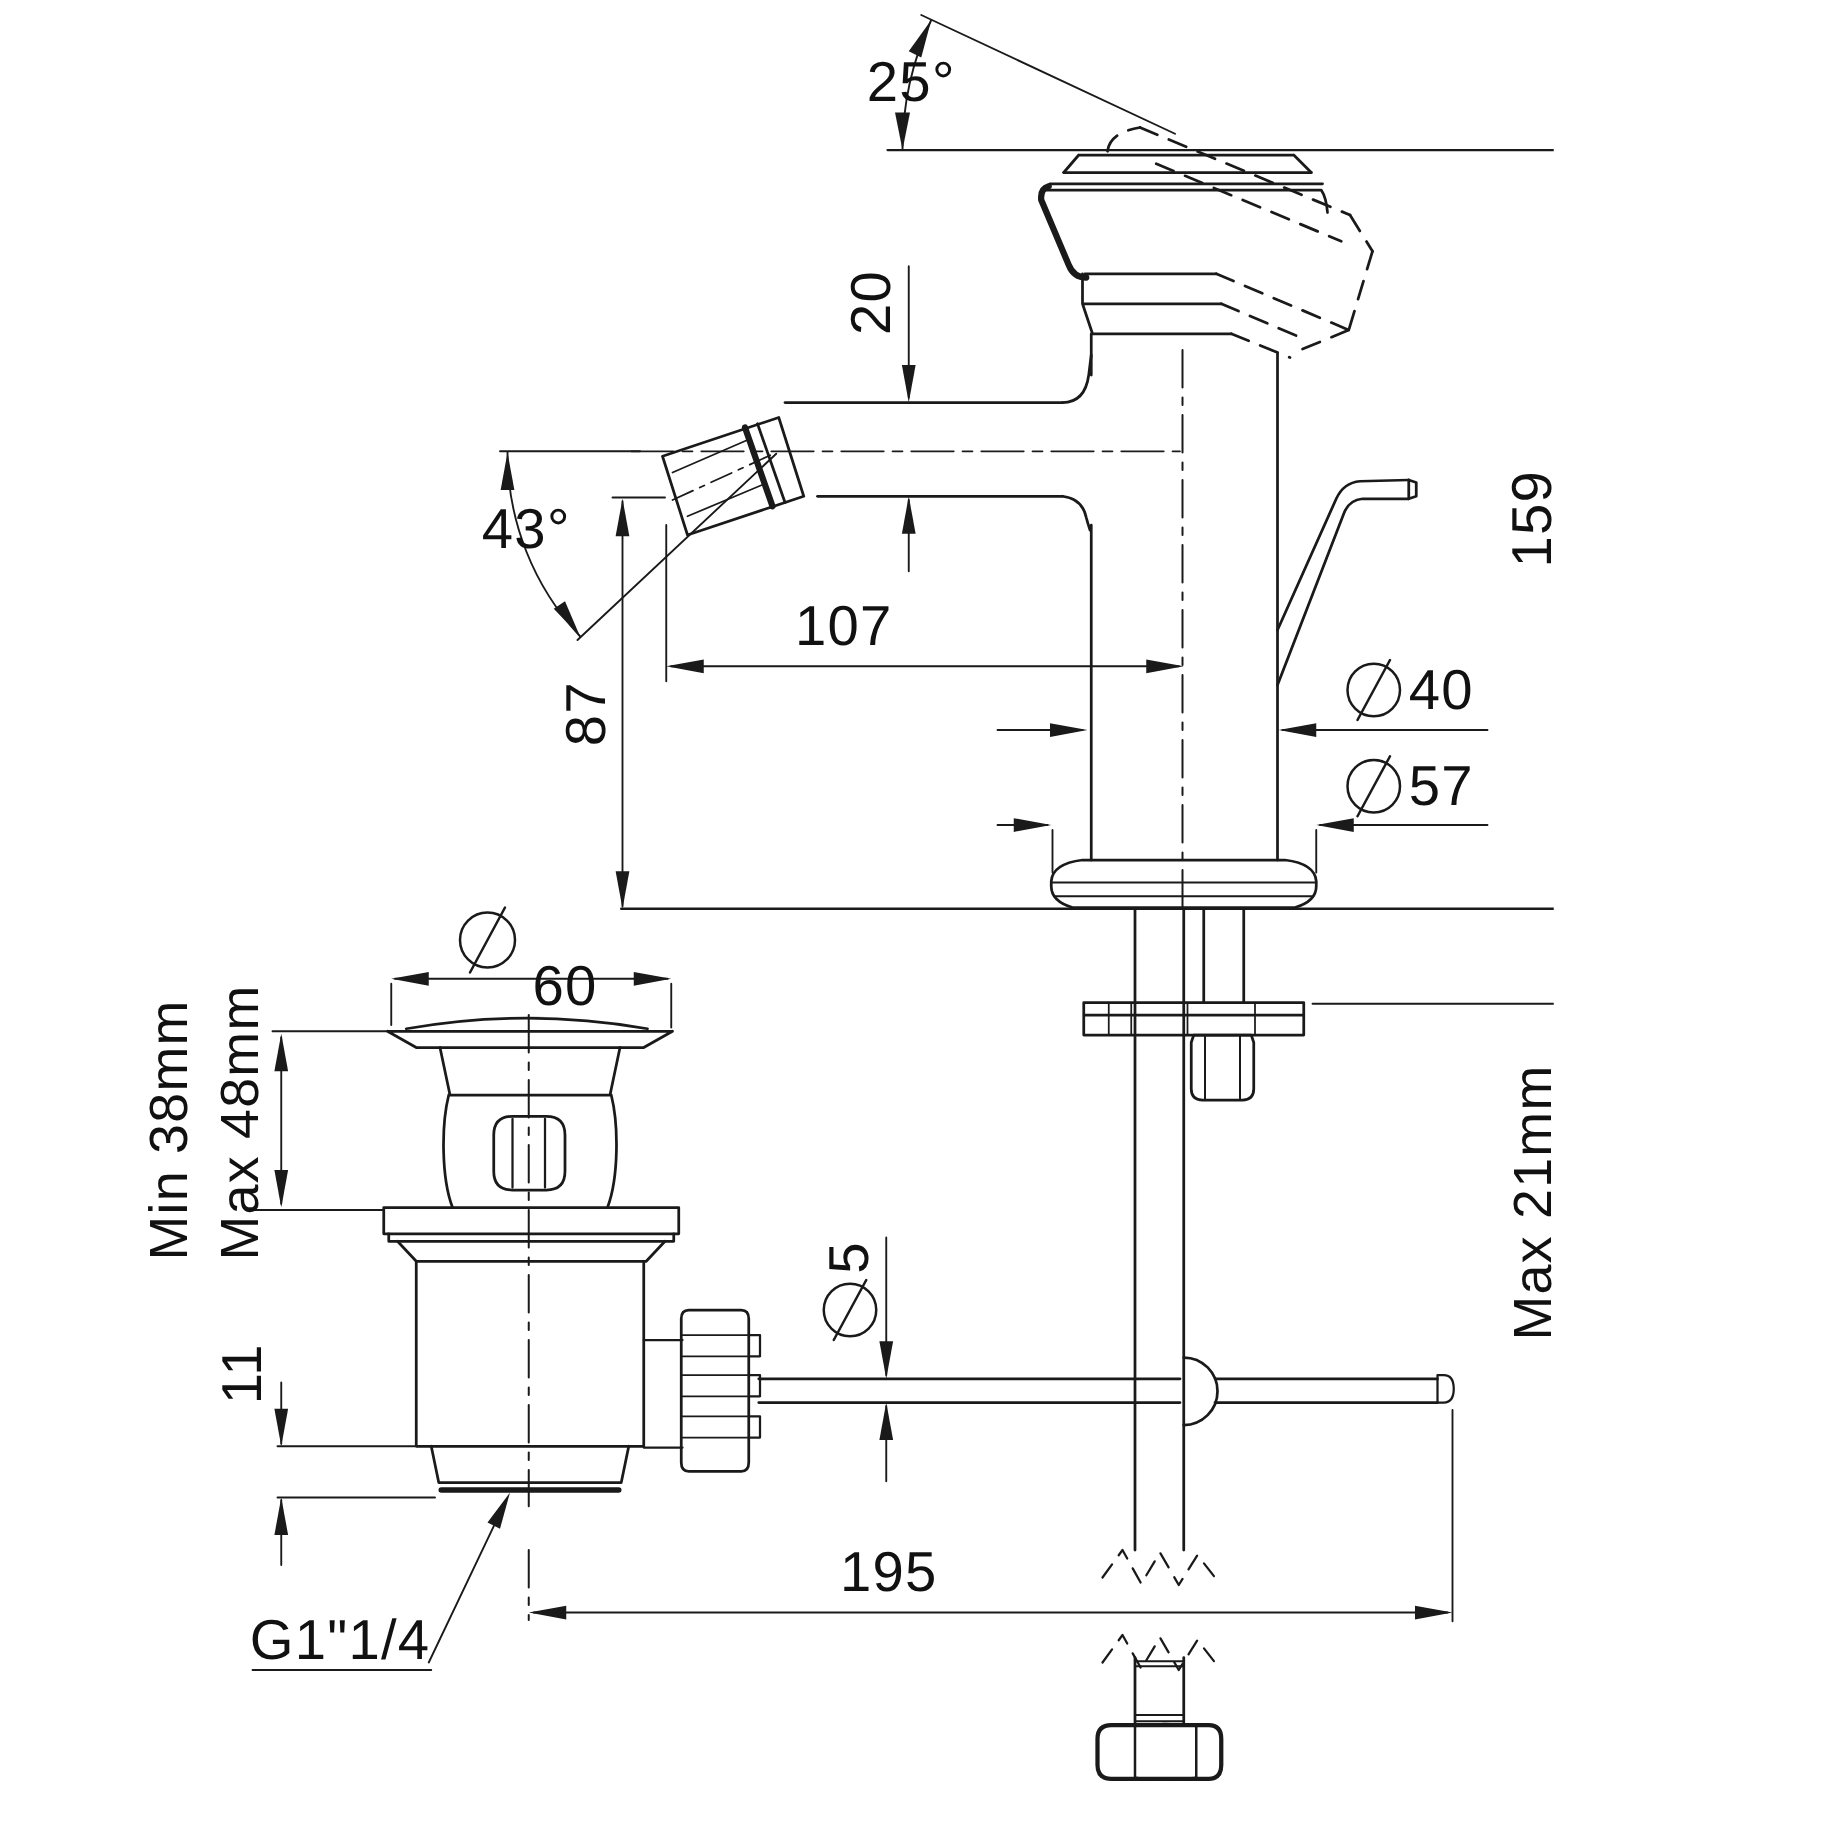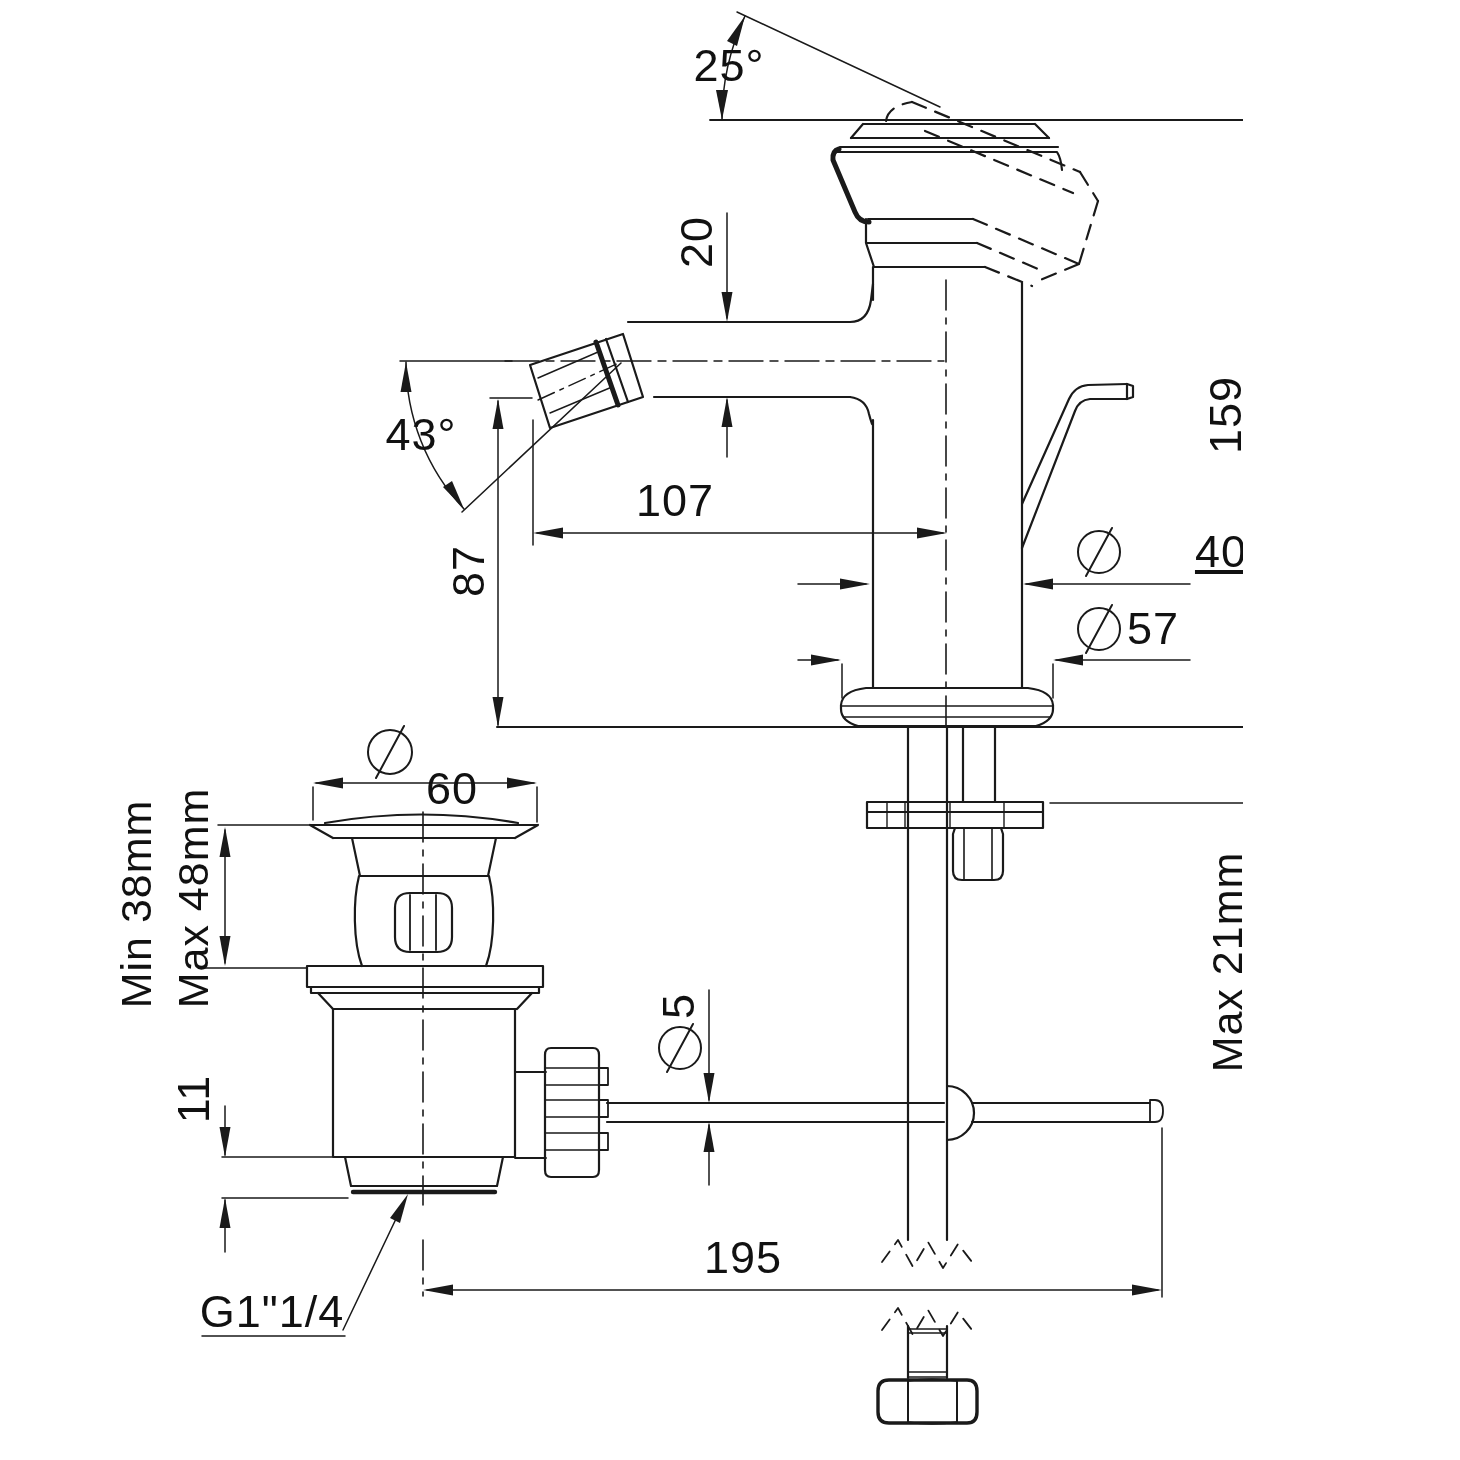--- a/index.html
+++ b/index.html
@@ -237,27 +237,27 @@
         <path d="M376,778 L404,726"></path>
   </g>
   <g stroke-width="2">
     <circle cx="680" cy="1048" r="21"></circle>
         <path d="M667,1072 L693,1024"></path>
   </g>
 </svg>
 
   <div class="lbl" style="left:729px;top:66px;">25°</div>
   <div class="lbl v" style="left:697px;top:242px;">20</div>
-  <div class="lbl" style="left:421px;top:435px;">43°</div>
+  <div class="lbl" style="left:421px;top:423px;">43°</div>
   <div class="lbl v" style="left:469px;top:571px;">87</div>
   <div class="lbl" style="left:675px;top:501px;">107</div>
-  <div class="lbl" style="left:1221px;top:552px;text-decoration:underline;">40</div>
+  <div class="lbl" style="left:1153px;top:552px;">40</div>
   <div class="lbl" style="left:1153px;top:629px;">57</div>
   <div class="lbl v" style="left:1226px;top:415px;">159</div>
   <div class="lbl" style="left:452px;top:752px;margin-top:37px;">60</div>
   <div class="lbl v mm" style="left:136px;top:904px;">Min 38mm</div>
   <div class="lbl v mm" style="left:193px;top:898px;">Max 48mm</div>
   <div class="lbl v" style="left:194px;top:1099px;">11</div>
   <div class="lbl" style="left:272px;top:1312px;">G1"1/4</div>
   <div class="lbl v" style="left:679px;top:1006px;">5</div>
   <div class="lbl v mm" style="left:1227px;top:962px;">Max 21mm</div>
-  <div class="lbl" style="left:743px;top:1258px;">195</div>
+  <div class="lbl" style="left:711px;top:1258px;">195</div>
 </div>
 
 </body></html>

